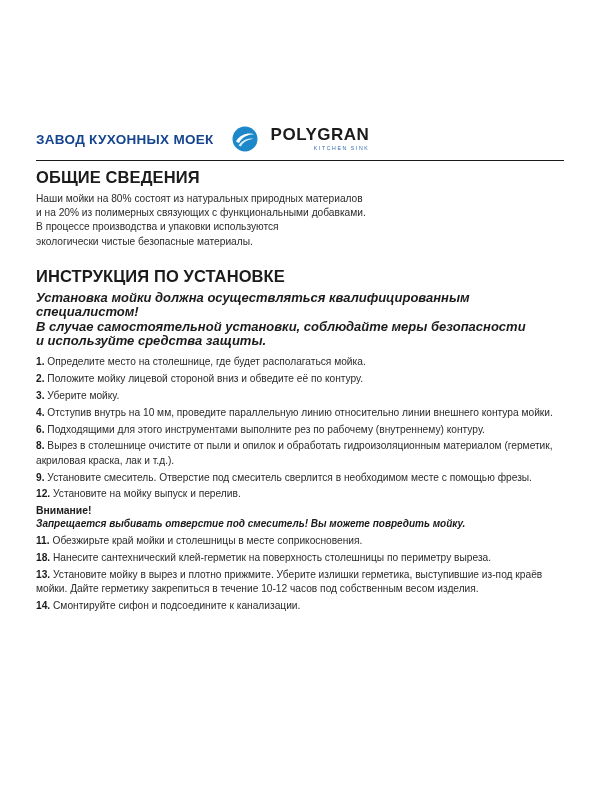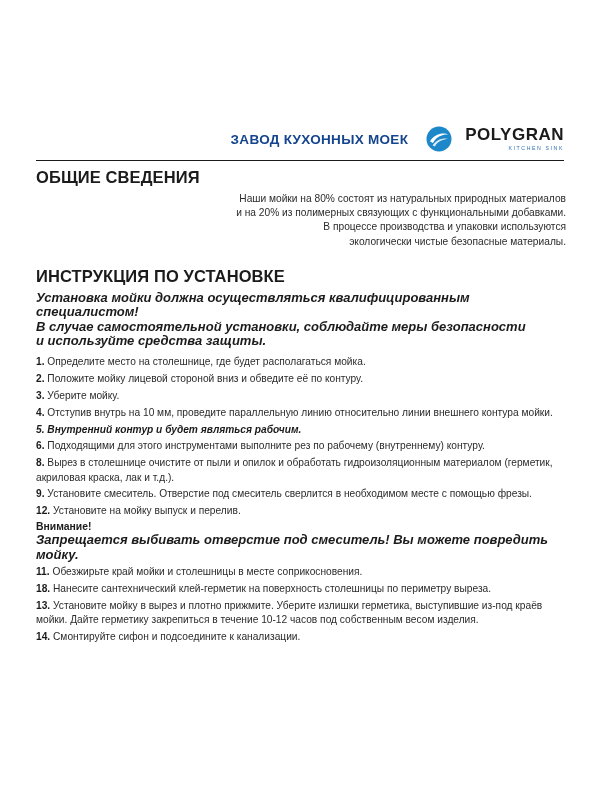--- a/index.html
+++ b/index.html
@@ -20,21 +20,21 @@
     height: 800px;
     box-sizing: border-box;
   }
   .header {
     position: absolute;
     left: 36px;
     right: 36px;
     top: 126px;
     display: flex;
     align-items: center;
-    justify-content: flex-end;
+    justify-content: flex-start;
     gap: 18px;
   }
   .header-title {
     font-size: 13.5px;
     font-weight: bold;
     color: #15458f;
     letter-spacing: 0.3px;
     white-space: nowrap;
   }
   .logo {
@@ -89,21 +89,20 @@
     margin-top: 17px;
   }
   p.body-line {
     margin: 0;
     font-size: 10.2px;
     line-height: 14.2px;
     color: #2b2b2b;
   }
   .intro {
     margin-bottom: 18px;
-    text-align: right;
   }
   .warn-block {
     margin: 4px 0 7px 0;
   }
   .warn-block p {
     margin: 0;
     font-size: 13px;
     line-height: 14.4px;
     font-style: italic;
     font-weight: bold;
@@ -130,21 +129,21 @@
     font-weight: bold;
     color: #1b1b1b;
   }
   .attention-head {
     font-size: 10.4px;
     font-weight: bold;
     margin: 3px 0 1px 0;
     color: #1b1b1b;
   }
   .attention-body {
-    font-size: 13px;
+    font-size: 10px;
     font-style: italic;
     font-weight: bold;
     line-height: 14.4px;
     margin: 0 0 3px 0;
     color: #1b1b1b;
   }
 </style>
 </head>
 <body>
 
@@ -185,21 +184,20 @@
       <p>Установка мойки должна осуществляться квалифицированным специалистом!</p>
       <p>В случае самостоятельной установки, соблюдайте меры безопасности</p>
       <p>и используйте средства защиты.</p>
     </div>
 
     <ol class="steps">
       <li><span class="num">1.</span> <span>Определите место на столешнице, где будет располагаться мойка.</span></li>
       <li><span class="num">2.</span> <span>Положите мойку лицевой стороной вниз и обведите её по контуру.</span></li>
       <li><span class="num">3.</span> <span>Уберите мойку.</span></li>
       <li><span class="num">4.</span> <span>Отступив внутрь на 10 мм, проведите параллельную линию относительно линии внешнего контура мойки.</span></li>
-      <li class="italic-bold"><span class="num">5.</span> <span>Внутренний контур и будет являться рабочим.</span></li>
       <li><span class="num">6.</span> <span>Подходящими для этого инструментами выполните рез по рабочему (внутреннему) контуру.</span></li>
       <li><span class="num">8.</span> <span>Вырез в столешнице очистите от пыли и опилок и обработать гидроизоляционным материалом (герметик, акриловая краска, лак и т.д.).</span></li>
       <li><span class="num">9.</span> <span>Установите смеситель. Отверстие под смеситель сверлится в необходимом месте с помощью фрезы.</span></li>
       <li><span class="num">12.</span> <span>Установите на мойку выпуск и перелив.</span></li>
     </ol>
 
     <div class="attention-head">Внимание!</div>
     <div class="attention-body">Запрещается выбивать отверстие под смеситель! Вы можете повредить мойку.</div>
 
     <ol class="steps">

